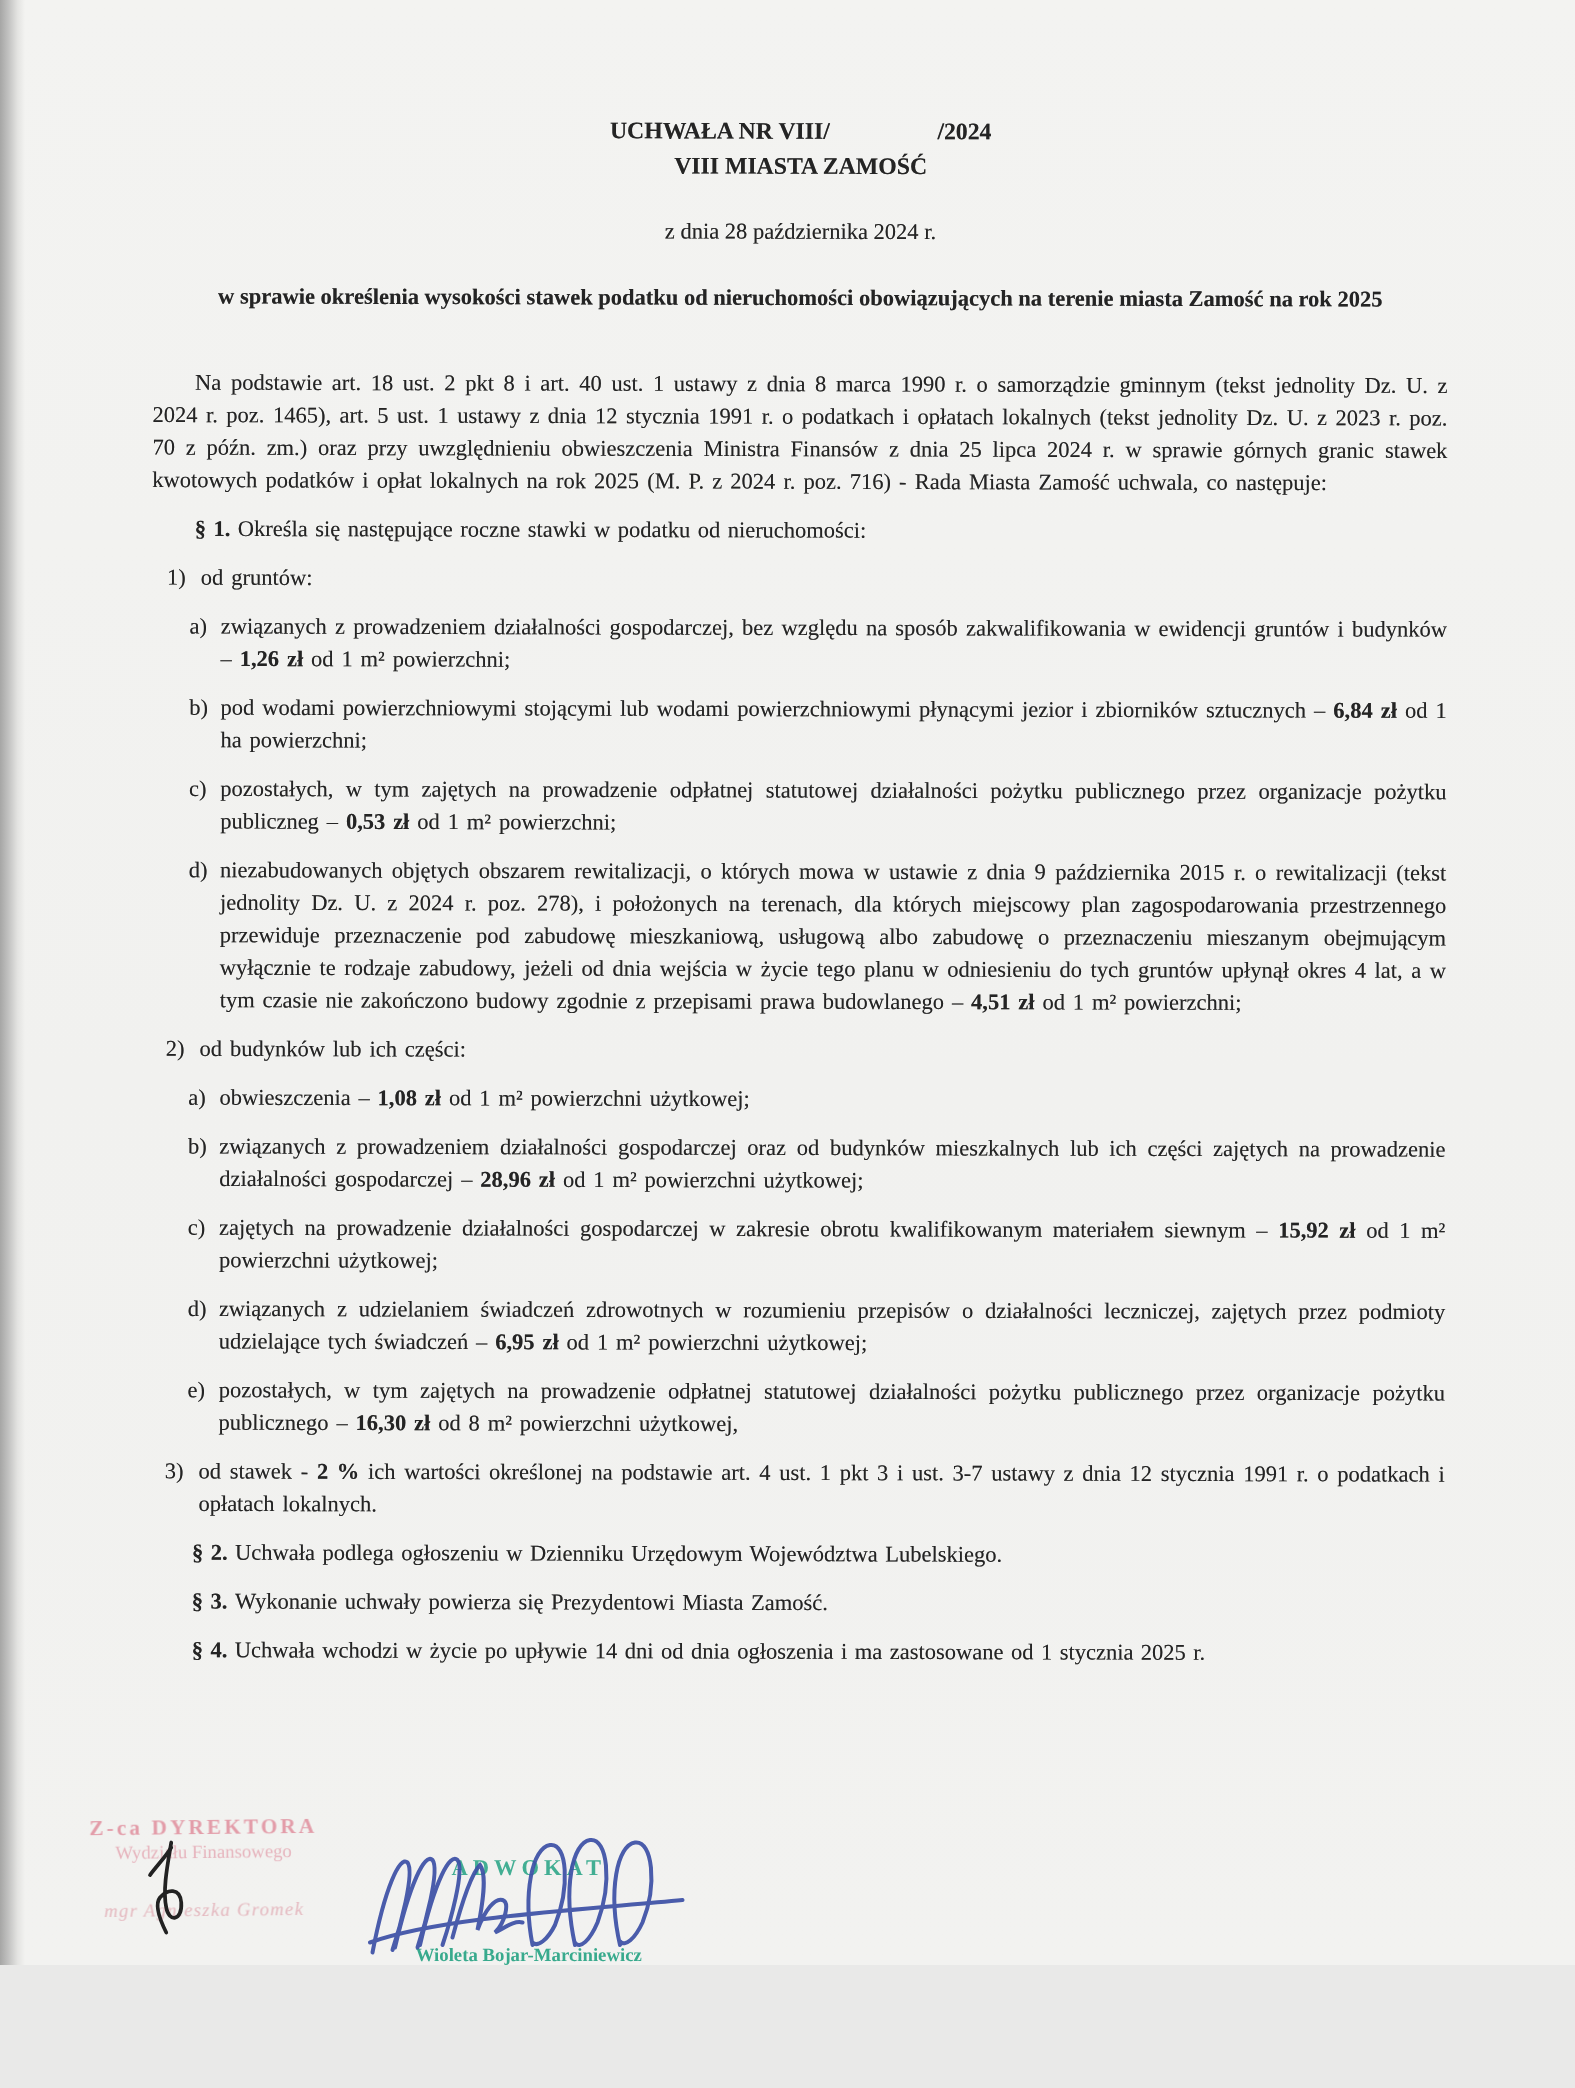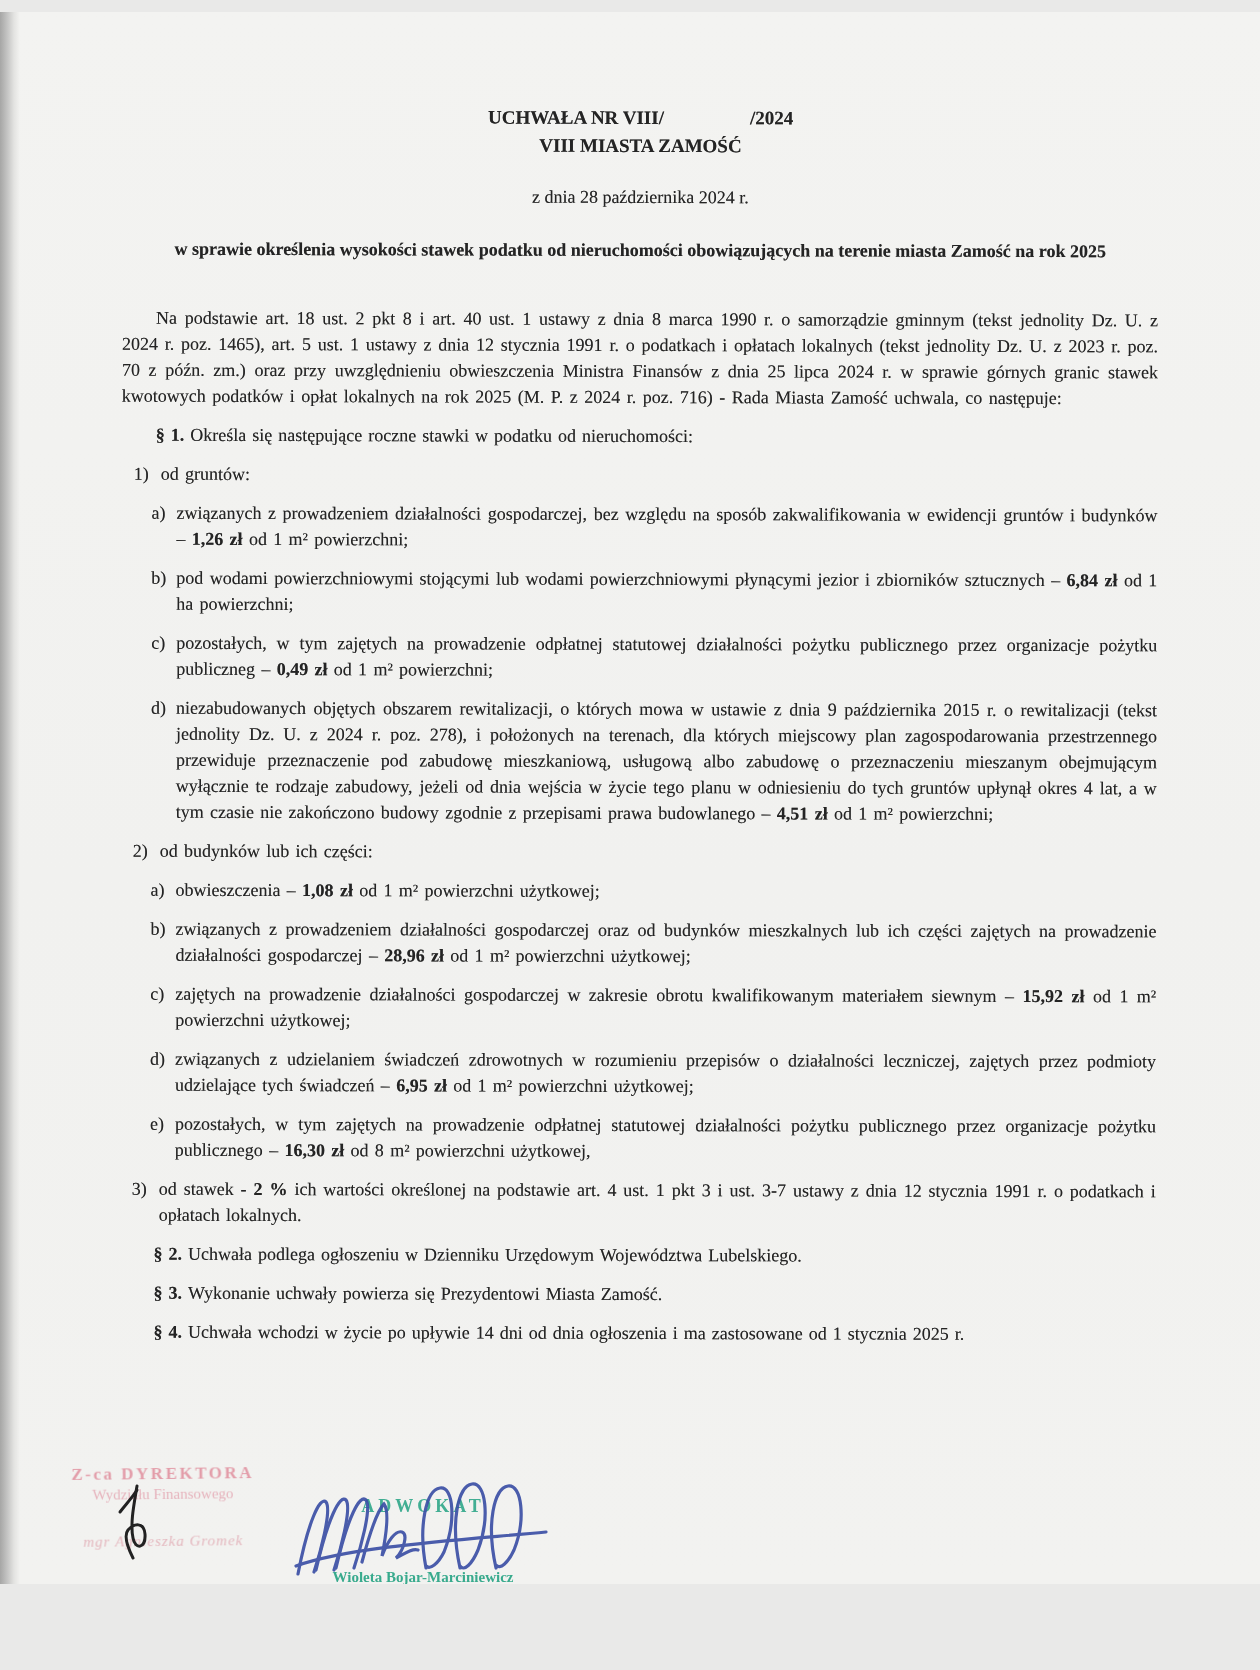--- a/index.html
+++ b/index.html
@@ -1,17 +1,17 @@
 <!DOCTYPE html>
 <html lang="pl"><head>
 <meta charset="utf-8">
 <style>
   html,body{margin:0;padding:0;background:#e9e9e8;}
   .page{
-    position:relative;width:1260px;height:1572px;margin:12px auto;
+    position:relative;width:1260px;height:1572px;margin:0 auto;
     background:linear-gradient(180deg,#f3f3f1 0%,#f1f1ef 55%,#f2f2f0 100%);
     font-family:"Liberation Serif","DejaVu Serif",serif;
     color:#242424;overflow:hidden;
   }
   .scan-edge{
     position:absolute;left:0;top:0;bottom:0;width:20px;
     background:linear-gradient(90deg,#a6a6a5 0,#c3c3c2 35%,#e3e3e1 70%,rgba(242,242,240,0) 100%);
   }
   .content{
     position:absolute;left:121px;top:92px;width:1036px;
@@ -80,21 +80,21 @@
         <div class="li-sub">
           <span class="mk">a)</span>
           <div class="li-body"><span>związanych z prowadzeniem działalności gospodarczej, bez względu na sposób zakwalifikowania w ewidencji gruntów i budynków – </span><span class="b">1,26 zł</span><span> od 1 m² powierzchni;</span></div>
         </div>
         <div class="li-sub">
           <span class="mk">b)</span>
           <div class="li-body"><span>pod wodami powierzchniowymi stojącymi lub wodami powierzchniowymi płynącymi jezior i zbiorników sztucznych – </span><span class="b">6,84 zł</span><span> od 1 ha powierzchni;</span></div>
         </div>
         <div class="li-sub">
           <span class="mk">c)</span>
-          <div class="li-body"><span>pozostałych, w tym zajętych na prowadzenie odpłatnej statutowej działalności pożytku publicznego przez organizacje pożytku publiczneg – </span><span class="b">0,49 zł</span><span> od 1 m² powierzchni;</span></div>
+          <div class="li-body"><span>pozostałych, w tym zajętych na prowadzenie odpłatnej statutowej działalności pożytku publicznego przez organizacje pożytku publiczneg – </span><span class="b">0,53 zł</span><span> od 1 m² powierzchni;</span></div>
         </div>
         <div class="li-sub">
           <span class="mk">d)</span>
           <div class="li-body"><span>niezabudowanych objętych obszarem rewitalizacji, o których mowa w ustawie z dnia 9 października 2015 r. o rewitalizacji (tekst jednolity Dz. U. z 2024 r. poz. 278), i położonych na terenach, dla których miejscowy plan zagospodarowania przestrzennego przewiduje przeznaczenie pod zabudowę mieszkaniową, usługową albo zabudowę o przeznaczeniu mieszanym obejmującym wyłącznie te rodzaje zabudowy, jeżeli od dnia wejścia w życie tego planu w odniesieniu do tych gruntów upłynął okres 4 lat, a w tym czasie nie zakończono budowy zgodnie z przepisami prawa budowlanego – </span><span class="b">4,51 zł</span><span> od 1 m² powierzchni;</span></div>
         </div>
         <div class="li-num">
           <span class="mk">2)</span>
           <div class="li-body">od budynków lub ich części:</div>
         </div>
         <div class="li-sub">

